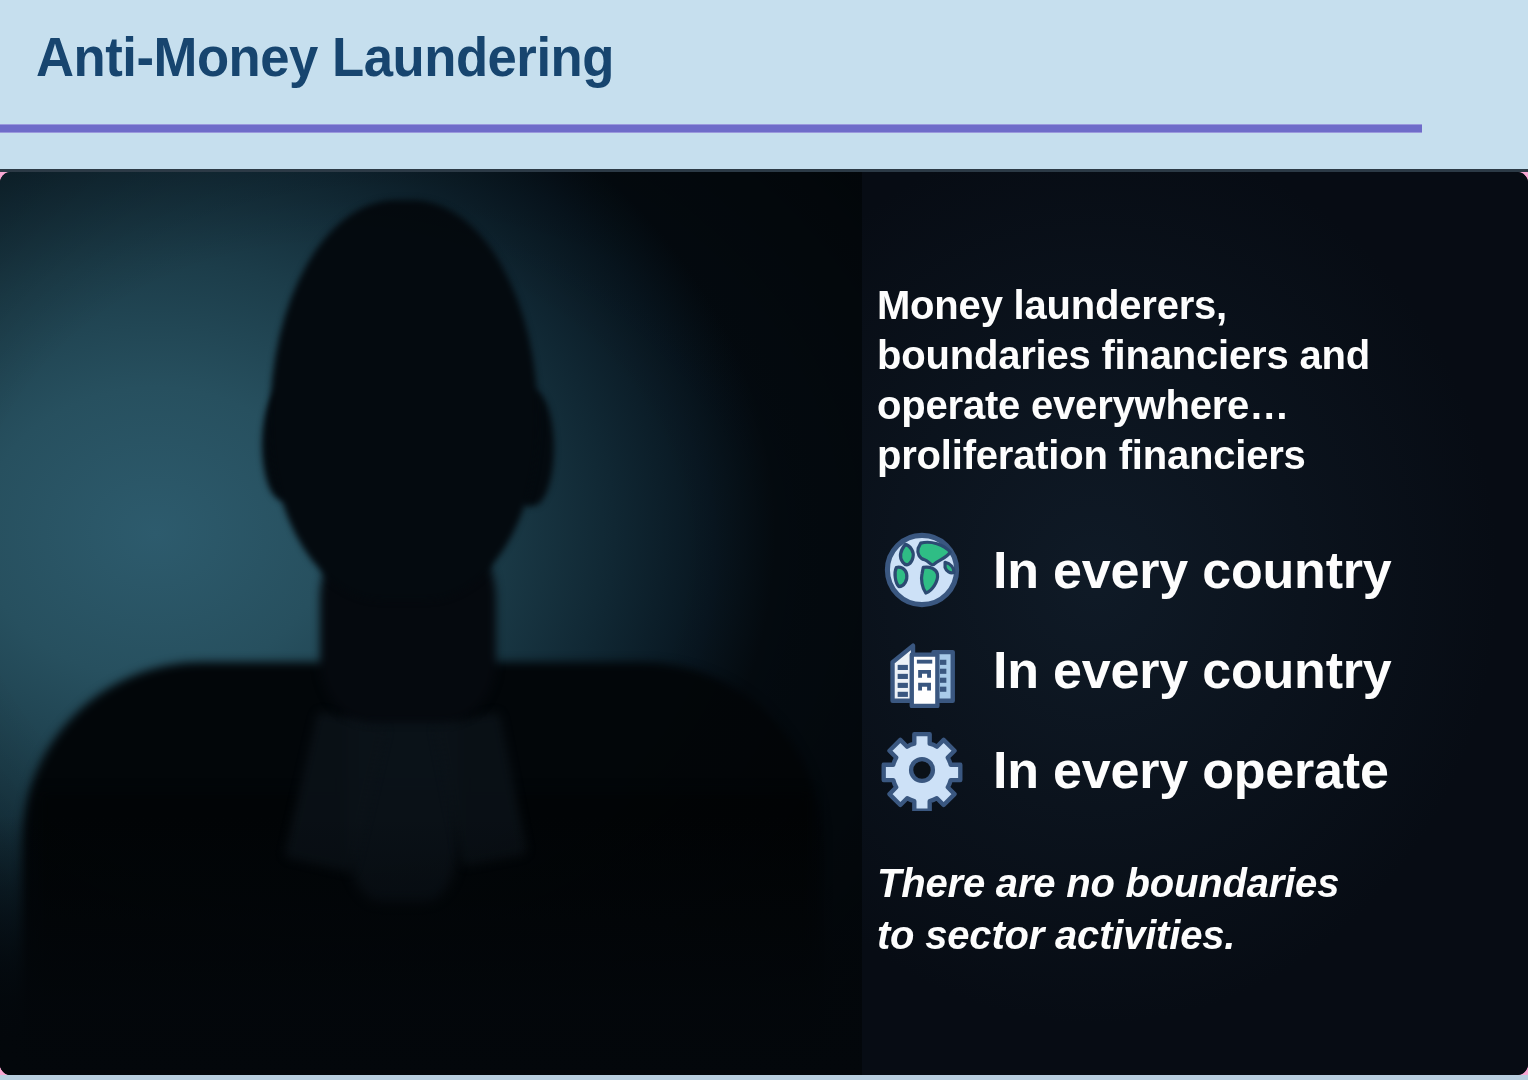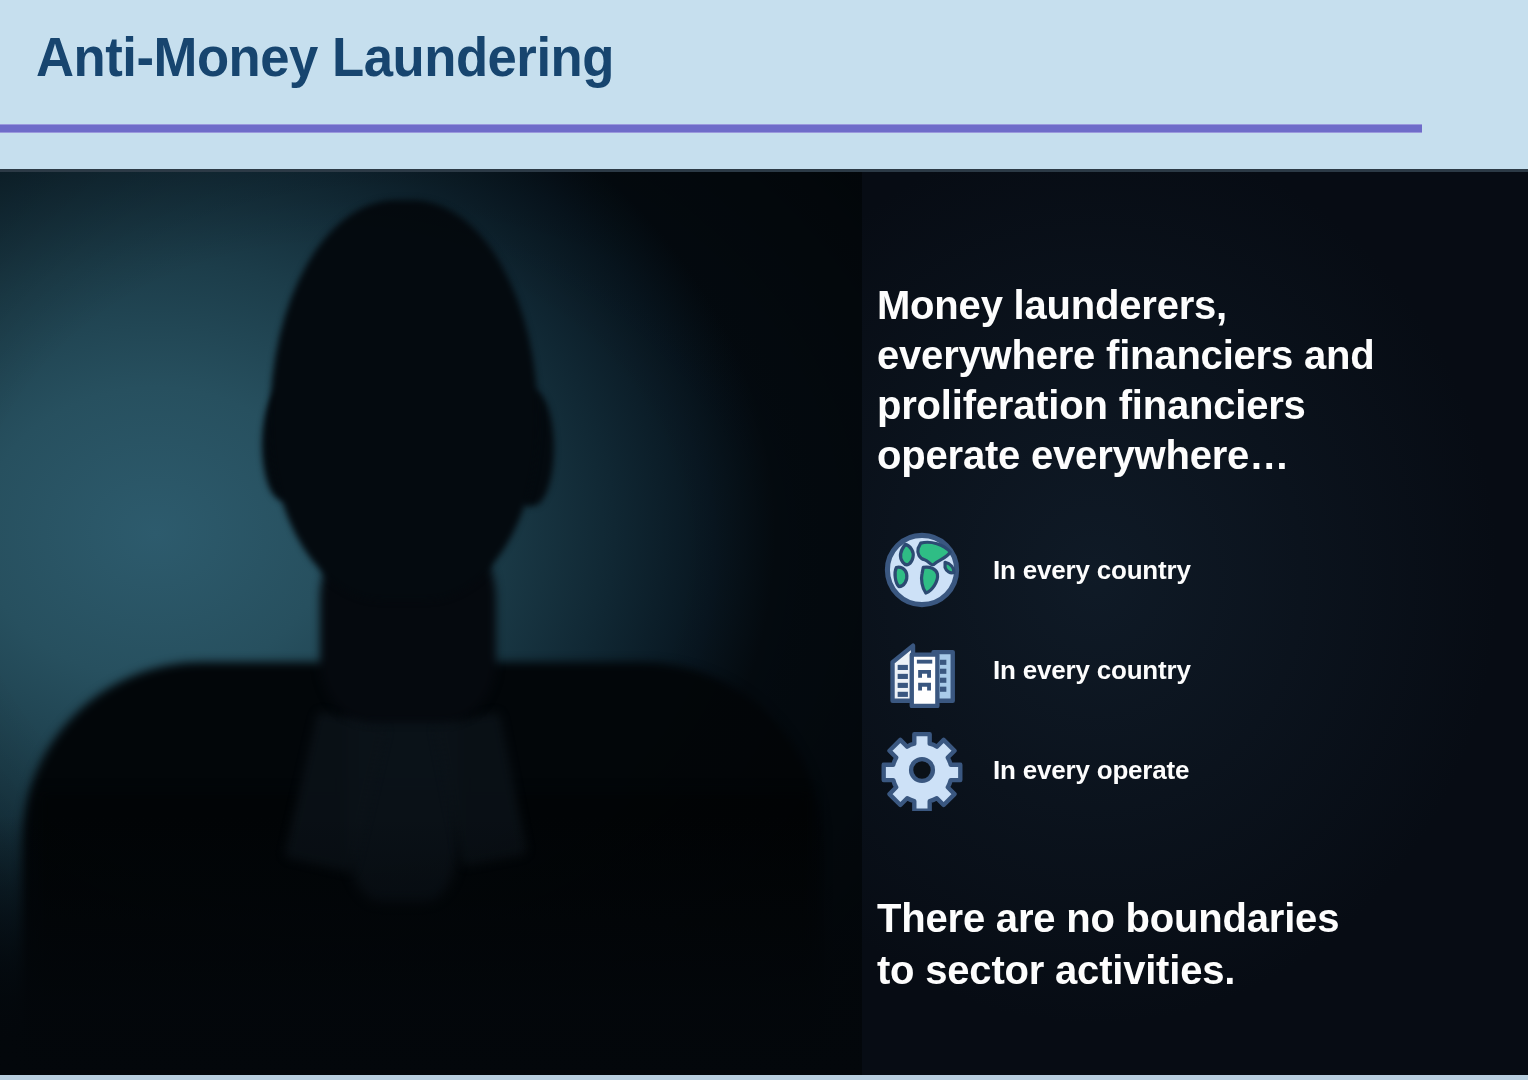--- a/index.html
+++ b/index.html
@@ -63,20 +63,21 @@
 
   
   .panel {
     position: absolute;
     left: 0;
     top: 172px;
     width: 1528px;
     height: 903px;
     background: #060b12;
     overflow: hidden;
+    border-radius: 11px;
   }
   .panel-bottom-edge {
     position: absolute;
     left: 0;
     top: 1075px;
     width: 1528px;
     height: 5px;
     background: #b9cfe0;
   }
 
@@ -261,38 +262,39 @@
     width: 90px;
     height: 90px;
     flex: 0 0 90px;
     display: flex;
     align-items: center;
     justify-content: center;
   }
   .bullet-icon svg { display: block; }
   .bullet-label {
     margin-left: 26px;
-    font-size: 26px;
+    font-size: 52px;
     font-weight: bold;
     color: #fdfdfd;
     white-space: nowrap;
     letter-spacing: -0.2px;
     text-align: center;
   }
 
   .outro {
     position: absolute;
     left: 15px;
-    top: 720px;
+    top: 685px;
     width: 560px;
     font-size: 40px;
     line-height: 52px;
     font-weight: bold;
     color: #fdfdfd;
     letter-spacing: -0.2px;
+    font-style: italic;
   }
   .outro div { white-space: nowrap; }
 </style>
 </head>
 <body>
 
 <div id="slide">
 
   <div class="header">
     <div class="header-title">Anti-Money Laundering</div>
@@ -316,23 +318,23 @@
       </div>
       <div class="photo-vignette"></div>
       <div class="photo-bottomfade"></div>
     </div>
 
     <div class="content">
       <div class="content-glow"></div>
 
       <div class="intro">
         <div>Money launderers,</div>
-        <div>everywhere financiers and</div>
+        <div>boundaries financiers and</div>
+        <div>operate everywhere…</div>
         <div>proliferation financiers</div>
-        <div>operate everywhere…</div>
       </div>
 
       <div class="bullets">
 
         <div class="bullet-row">
           <span class="bullet-icon">
             <svg width="82" height="82" viewBox="0 0 64 64">
               <circle cx="32" cy="32" r="27" fill="#cde1f7" stroke="#3a5780" stroke-width="4"></circle>
               <path d="M19 12 C15 17 14 22 17 26 C20 30 24 27 25 22 C26 18 23 13 19 12 Z" fill="#2fbd85" stroke="#2c4a72" stroke-width="2.5" stroke-linejoin="round"></path>
               <path d="M12 30 C15 29 19 31 20 35 C21 40 18 45 14 45 C11 42 10 34 12 30 Z" fill="#2fbd85" stroke="#2c4a72" stroke-width="2.5" stroke-linejoin="round"></path>

